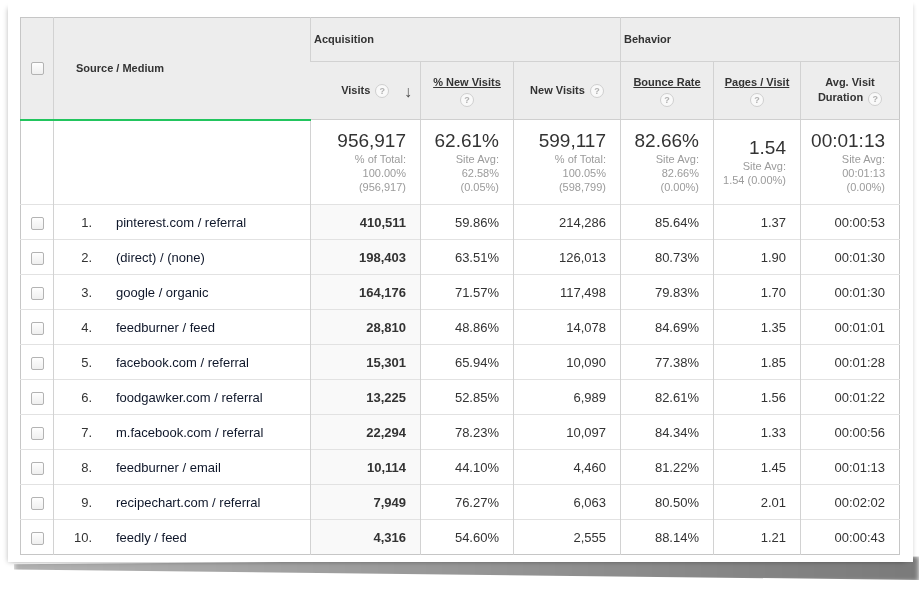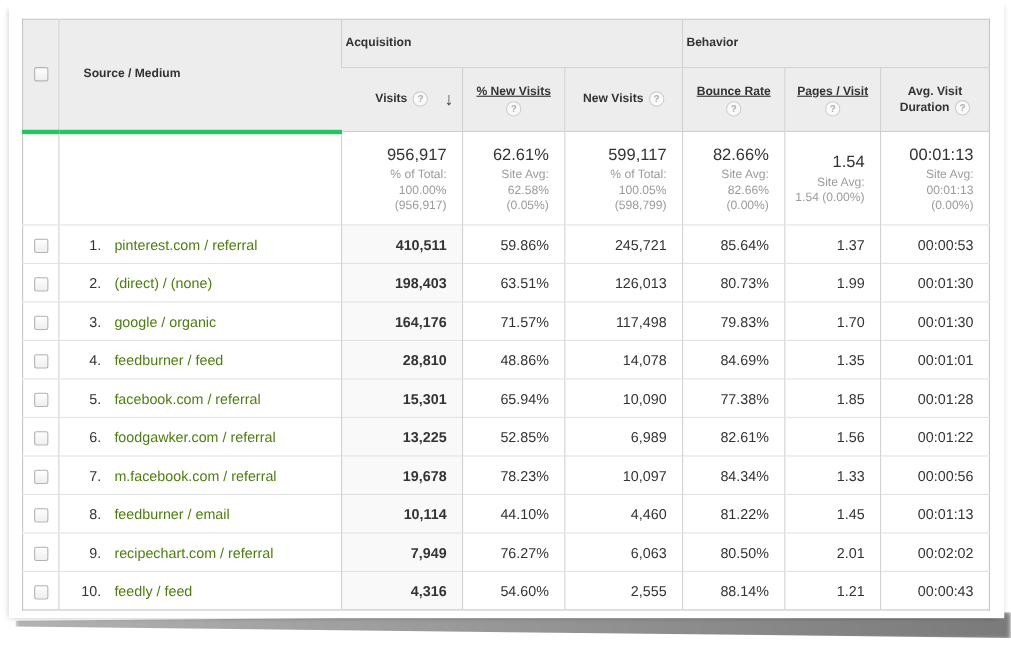--- a/index.html
+++ b/index.html
@@ -51,21 +51,21 @@
   thead th {
     background: #ededed;
     font-size: 11px;
     font-weight: bold;
     color: #333;
     line-height: 15px;
   }
   tr.group-row { height: 44px; }
   tr.cols-row { height: 58px; }
   th.group-cell { text-align: left; padding-left: 3px; vertical-align: middle; border-bottom: 1px solid #d2d2d2; }
-  th.check-head, th.source-head { border-bottom: 4px solid #22c55e; }
+  th.check-head, th.source-head { border-bottom: 2px solid #22c55e; }
   tr.cols-row th { border-bottom: 1px solid #cfcfcf; text-align: center; vertical-align: middle; padding: 0 6px; }
   th.source-head { text-align: left; padding-left: 22px; vertical-align: middle; }
   th.check-head { text-align: center; vertical-align: middle; }
 
   .help {
     display: inline-block;
     width: 14px; height: 14px;
     line-height: 13px;
     border-radius: 50%;
     background: #f9f9f9;
@@ -97,30 +97,30 @@
     border-radius: 2px;
     background: linear-gradient(#fefefe, #efefef);
     margin: 0;
     vertical-align: middle;
     cursor: pointer;
   }
 
   
   tr.summary-row { height: 85px; }
   tr.summary-row td { vertical-align: middle; text-align: right; padding-right: 14px; }
-  .sum-value { font-size: 15px; color: #333; line-height: 22px; }
+  .sum-value { font-size: 19px; color: #333; line-height: 22px; }
   .sum-sub { font-size: 11px; color: #9b9b9b; line-height: 14px; }
 
   
   tr.data-row { height: 35px; }
   tbody tr.data-row td { border-top: 1px solid #e2e2e2; font-size: 13px; color: #333; vertical-align: middle; }
   td.check-cell { text-align: center; }
   td.source-cell { text-align: left; padding-left: 12px; white-space: nowrap; }
   .rank { display: inline-block; width: 26px; text-align: right; color: #333; }
-  a.src-link { color: #4d7c0f; text-decoration: none; margin-left: 12px; cursor: pointer; }
+  a.src-link { color: #0f172a; text-decoration: none; margin-left: 24px; cursor: pointer; }
   td.num { text-align: right; padding-right: 14px; }
   td.sorted { background: #f9f9f9; font-weight: bold; padding-left: 24px; }
 </style>
 </head>
 <body>
 
 <div class="bottom-shadow"></div>
 <div class="sheet">
 
   <table class="ga-table">
@@ -236,38 +236,38 @@
     <tbody id="rows-body">
   <tr class="data-row">
     <td class="check-cell">
       <input type="checkbox" class="cb" style="">
     </td>
     <td class="source-cell">
       <span class="rank">1.</span><a class="src-link">pinterest.com / referral</a>
     </td>
     <td class="num sorted">410,511</td>
     <td class="num">59.86%</td>
-    <td class="num">245,721</td>
+    <td class="num">214,286</td>
     <td class="num">85.64%</td>
     <td class="num">1.37</td>
     <td class="num">00:00:53</td>
   </tr>
 
   <tr class="data-row">
     <td class="check-cell">
       <input type="checkbox" class="cb" style="">
     </td>
     <td class="source-cell">
       <span class="rank">2.</span><a class="src-link">(direct) / (none)</a>
     </td>
     <td class="num sorted">198,403</td>
     <td class="num">63.51%</td>
     <td class="num">126,013</td>
     <td class="num">80.73%</td>
-    <td class="num">1.99</td>
+    <td class="num">1.90</td>
     <td class="num">00:01:30</td>
   </tr>
 
   <tr class="data-row">
     <td class="check-cell">
       <input type="checkbox" class="cb" style="">
     </td>
     <td class="source-cell">
       <span class="rank">3.</span><a class="src-link">google / organic</a>
     </td>
@@ -324,21 +324,21 @@
     <td class="num">00:01:22</td>
   </tr>
 
   <tr class="data-row">
     <td class="check-cell">
       <input type="checkbox" class="cb" style="">
     </td>
     <td class="source-cell">
       <span class="rank">7.</span><a class="src-link">m.facebook.com / referral</a>
     </td>
-    <td class="num sorted">19,678</td>
+    <td class="num sorted">22,294</td>
     <td class="num">78.23%</td>
     <td class="num">10,097</td>
     <td class="num">84.34%</td>
     <td class="num">1.33</td>
     <td class="num">00:00:56</td>
   </tr>
 
   <tr class="data-row">
     <td class="check-cell">
       <input type="checkbox" class="cb" style="">

